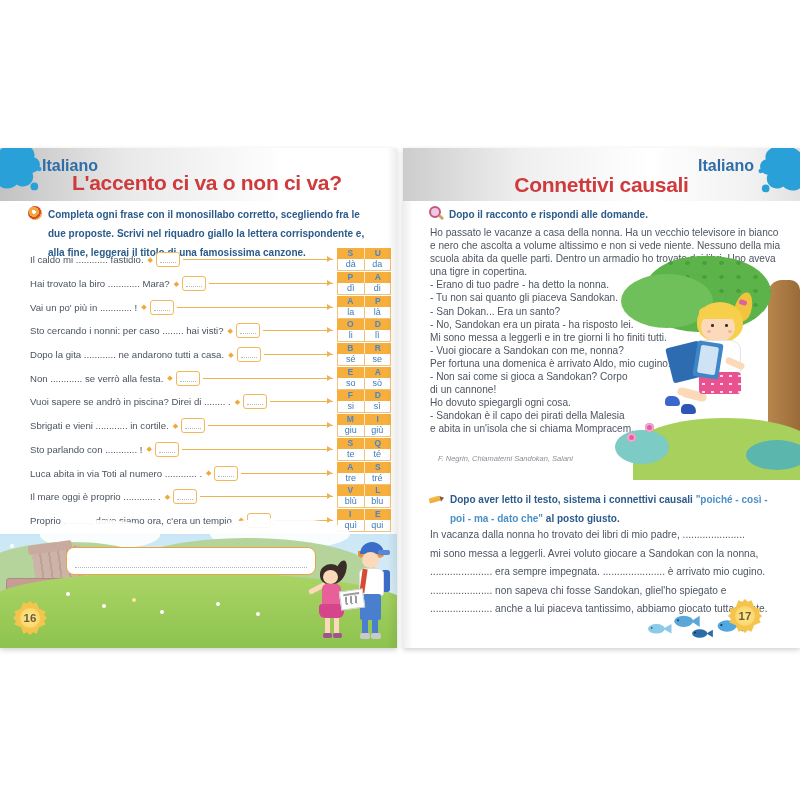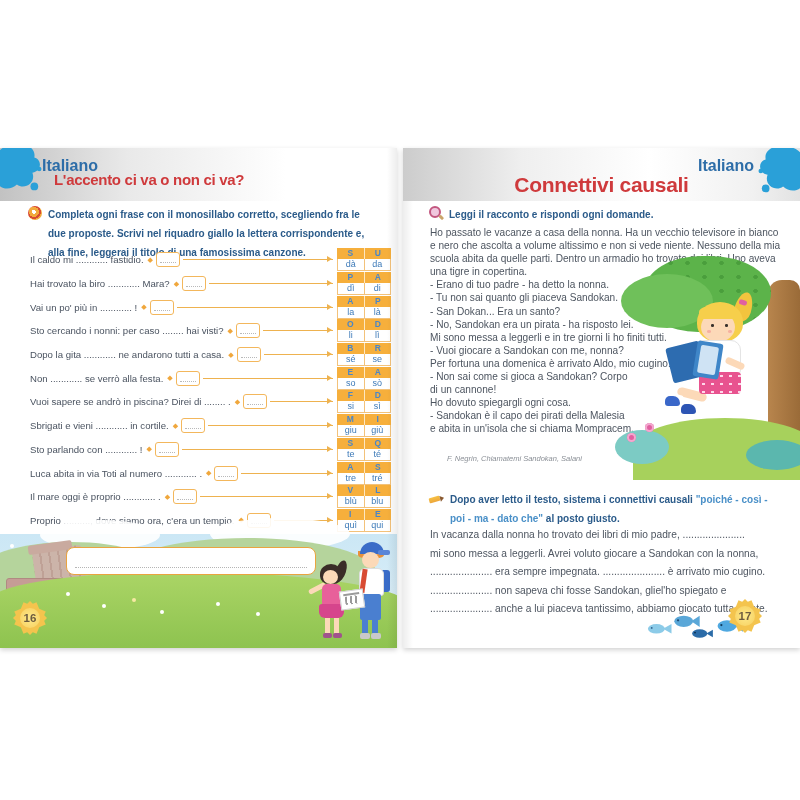--- a/index.html
+++ b/index.html
@@ -15,21 +15,21 @@
                        background:linear-gradient(90deg, rgba(0,0,0,.07), transparent); }
 
   .band { position:absolute; top:0; left:0; right:0; height:53px; }
   .band-left  { background:linear-gradient(90deg,#c2c2c2,#e9e9e9 32%,#ffffff 72%); }
   .band-right { background:linear-gradient(90deg,#cccccc,#efefef 30%,#ffffff 62%,#f1f1f1 88%,#e2e2e2 100%); }
 
   .subject { position:absolute; font-size:16px; font-weight:bold; color:#2d6da8; }
   .subj-l { top:9px; left:42px; }
   .subj-r { top:9px; right:46px; }
   .ptitle { position:absolute; font-weight:bold; color:#cf3a3c; letter-spacing:-0.3px; }
-  .title-l { top:23px; left:54px; font-size:15px; }
+  .title-l { top:23px; left:72px; font-size:21px; }
   .title-r { top:25px; left:0; width:100%; text-align:center; font-size:21px; }
 
   .splash { position:absolute; width:58px; height:58px; }
   .splash-l { top:-8px; left:-14px; }
   .splash-r { top:-6px; right:-14px; transform:scaleX(-1); }
 
   .instr { position:absolute; display:flex; gap:6px; align-items:flex-start; }
   .instr-text { font-size:10px; font-weight:bold; color:#2b5b8a; line-height:19px; }
   .conn { color:#4a90c8; }
   .instr-l { top:57px; left:28px; width:342px; }
@@ -122,21 +122,21 @@
   .sun::before { transform:rotate(45deg); } .sun::after { transform:rotate(22.5deg); }
   .sun .ray { transform:rotate(67.5deg); }
   .sun .core { position:absolute; inset:8px; border-radius:50%; background:radial-gradient(#fde98c,#f7cf5d);
                display:flex; align-items:center; justify-content:center; font-size:11.5px; font-weight:bold; color:#6d5c3f; z-index:2; }
   .badge-16 { left:12px; top:452px; }
   .badge-17 { left:324px; top:450px; }
 
   
   .story { position:absolute; top:78px; left:27px; width:356px; font-size:10.1px; line-height:13.1px; color:#4d5560; }
   .story p { margin:0 0 0 0; }
-  .attrib { position:absolute; top:306px; left:44px; font-size:7.5px; font-style:italic; color:#8a8f96; }
+  .attrib { position:absolute; top:306px; left:35px; font-size:7.5px; font-style:italic; color:#8a8f96; }
   .fill { position:absolute; top:378px; left:27px; width:358px; font-size:10.2px; line-height:18.6px; color:#4d5560; }
 
   .r-scene { position:absolute; left:240px; top:124px; width:157px; height:196px; }
   .r-scene div { position:absolute; }
   .trunk { right:0; top:8px; width:32px; height:170px; background:linear-gradient(90deg,#b8854d,#9a6b38); border-radius:14px 10px 4px 4px; }
   .folia1 { left:2px; top:-16px; width:126px; height:76px; background:#5cb34a; border-radius:48% 52% 55% 45%;
             background-image:radial-gradient(#4a9e3c 2px, transparent 2.6px); background-size:17px 14px; }
   .folia2 { left:-22px; top:2px; width:92px; height:54px; background:#6fc05a; border-radius:50%; }
   .mound { left:-10px; bottom:-12px; width:184px; height:62px; background:#a7d15c; border-radius:50% 50% 0 0; }
   .bushT1 { left:-28px; bottom:4px; width:54px; height:34px; background:#7ccbc4; border-radius:50%; }
@@ -463,21 +463,21 @@
       <path fill="#2aa0d8" d="M30 5 C40 2 52 8 50 18 C58 20 58 32 48 34 C52 44 40 52 32 46 C24 54 10 50 12 40 C2 38 2 24 12 22 C8 12 20 4 30 5 Z"></path>
       <circle cx="50" cy="48" r="4" fill="#2aa0d8"></circle>
         <circle cx="9" cy="51" r="3" fill="#2aa0d8"></circle>
       <circle cx="55" cy="30" r="2.4" fill="#2aa0d8"></circle>
     </svg>
     <div class="subject subj-r">Italiano</div>
     <div class="ptitle title-r">Connettivi causali</div>
 
     <div class="instr instr-r1">
       <div class="mag"></div>
-      <div class="instr-text">Leggi il racconto e rispondi ogni domande.</div>
+      <div class="instr-text">Dopo il racconto e rispondi alle domande.</div>
     </div>
 
     <div class="story">
       <p>Ho passato le vacanze a casa della nonna. Ha un vecchio televisore in bianco e nero che ascolta a volume altissimo e non si vede niente. Nessuno della mia scuola abita da quelle parti. Dentro un armadio ho trovato dei libri. Uno aveva una tigre in copertina.</p>
       <div>- Erano di tuo padre - ha detto la nonna.</div>
       <div>- Tu non sai quanto gli piaceva Sandokan.</div>
       <div>- San Dokan... Era un santo?</div>
       <div>- No, Sandokan era un pirata - ha risposto lei.</div>
       <div>Mi sono messa a leggerli e in tre giorni li ho finiti tutti.</div>
       <div>- Vuoi giocare a Sandokan con me, nonna?</div>

